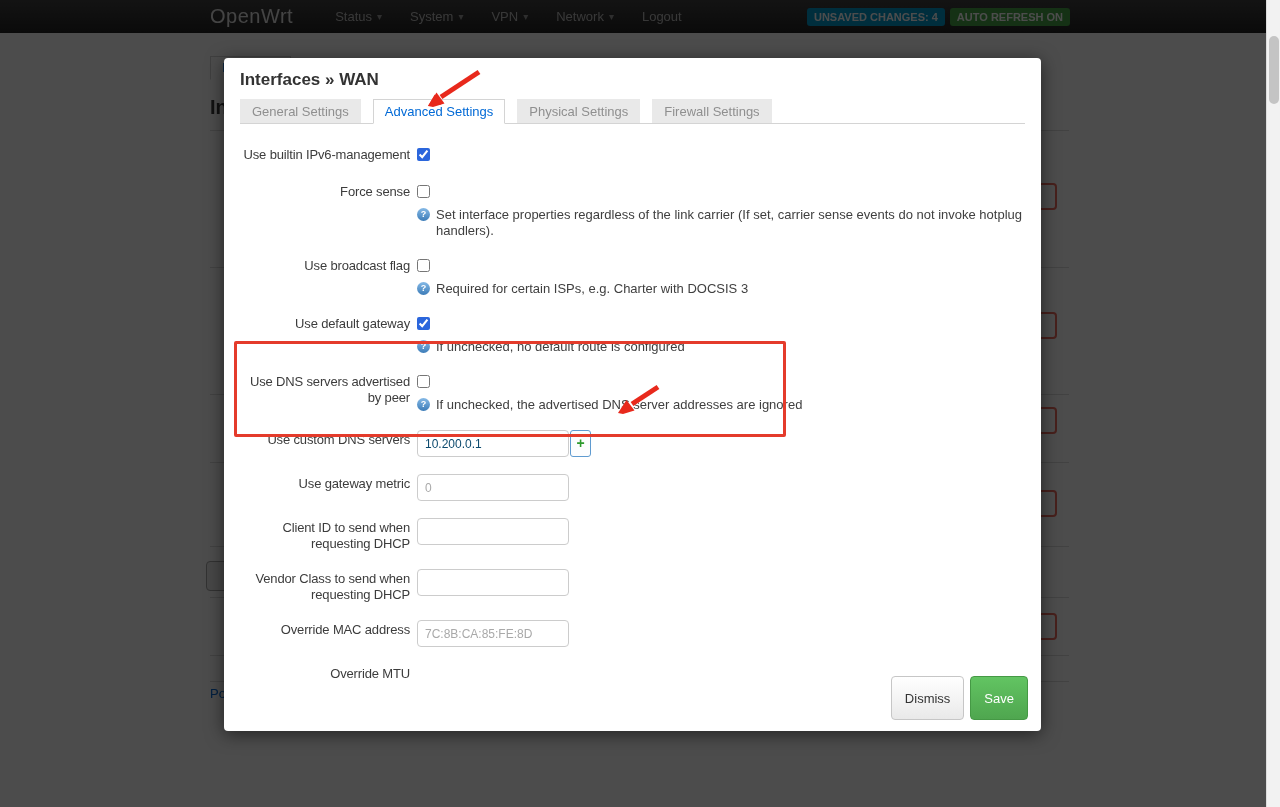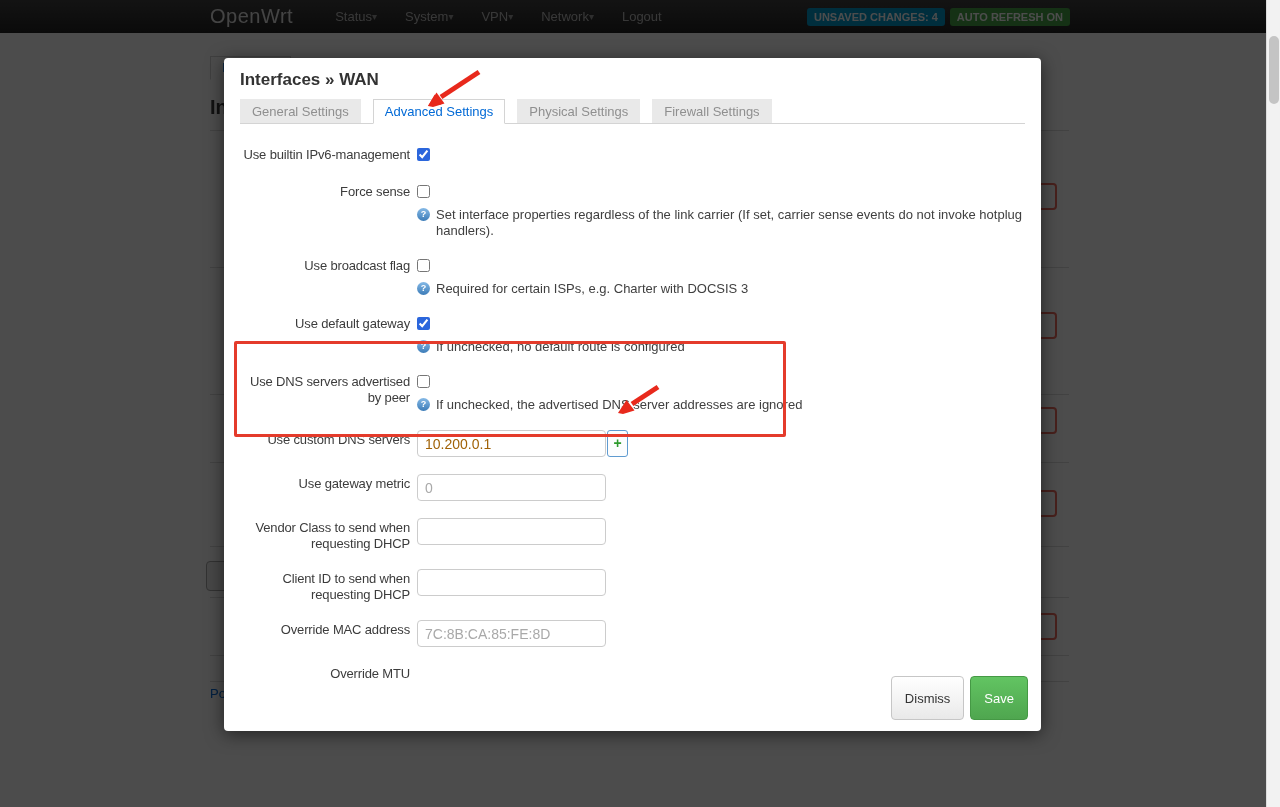--- a/index.html
+++ b/index.html
@@ -9,21 +9,21 @@
     font-family:"Liberation Sans","DejaVu Sans",sans-serif; background:#fff;
   }
   
   .navbar {
     position:absolute; left:0; top:0; width:1266px; height:33px;
     background:linear-gradient(#424242,#232323); z-index:1;
   }
   .nav-inner { position:absolute; left:210px; width:860px; height:33px; display:flex; align-items:center; }
   .brand { color:#e3e3e3; font-size:20px; letter-spacing:.5px; margin-right:28px; }
   .nav-menu { display:flex; align-items:center; height:33px; }
-  .nav-item { color:#bdbdbd; font-size:13px; padding:0 14px; height:33px; display:flex; align-items:center; cursor:pointer; }
+  .nav-item { color:#bdbdbd; font-size:13px; padding:0 14px; height:33px; display:flex; align-items:center; gap:5px; cursor:pointer; }
   .nav-item .caret { font-size:10px; color:#9a9a9a; }
   .nav-spacer { flex:1; }
   .badges { display:flex; gap:5px; }
   .badge { font-size:11px; font-weight:bold; color:#fff; padding:3px 7px; border-radius:3px; white-space:nowrap; }
   .pagebody { position:absolute; left:0; top:33px; width:1266px; height:774px; background:#fff; z-index:1; }
   .bg-frag { position:absolute; z-index:2; }
   .bg-tab { left:210px; top:56px; height:24px; line-height:22px; padding:0 11px; background:#fff;
     border:1px solid #d4d4d4; border-bottom-color:#fff; color:#0069d6; font-size:13px; }
   .bg-h2 { left:210px; top:96px; font-size:20px; font-weight:bold; color:#3a3a3a; }
   .bg-line { left:210px; width:859px; height:1px; background:#ddd; }
@@ -41,22 +41,22 @@
   .tabbar { list-style:none; display:flex; gap:12px; border-bottom:1px solid #d4d4d4; padding:0 0 0 0; }
   .tab { font-size:13px; padding:4px 11px; background:#e9e9e9; color:#8f8f8f; cursor:pointer;
     border:1px solid #e9e9e9; border-bottom:none; margin-bottom:0; }
   .tab.active { background:#fff; color:#0069d6; border:1px solid #d4d4d4; border-bottom:1px solid #fff; margin-bottom:-1px; }
   .form { margin-top:21px; }
   .row { display:flex; margin-bottom:17px; min-height:20px; }
   .lab { width:170px; margin-right:7px; text-align:right; font-size:13px; color:#3c3c3c; line-height:16px; padding-top:2px; letter-spacing:-.15px; }
   .ctl { flex:1; }
   .ctl input[type="checkbox"] { width:13px; height:13px; accent-color:#2b66dc; margin-top:3px; cursor:pointer; }
   .ctl input[type="text"] {
-    width:189px; height:27px; border:1px solid #ccc; border-radius:4px; padding:0 7px;
-    font-size:14px; color:#a16207; font-family:inherit; background:#fff;
+    width:152px; height:27px; border:1px solid #ccc; border-radius:4px; padding:0 7px;
+    font-size:12px; color:#0c4a6e; font-family:inherit; background:#fff;
   }
   .ctl input[type="text"]::placeholder { color:#a9a9a9; opacity:1; }
   .inputwrap { display:flex; align-items:stretch; }
   .addbtn { width:21px; height:27px; margin-left:1px; border:1px solid #5f9bd0; border-radius:3px; background:#fcfdfe;
     color:#2d9a2d; font-size:14px; font-weight:bold; line-height:23px; text-align:center; cursor:pointer; }
   .help { display:flex; align-items:flex-start; gap:6px; margin-top:5px; font-size:13px; color:#404040; line-height:16px; }
   .hicon { flex:0 0 auto; width:13px; height:13px; border-radius:50%; background:linear-gradient(#85b9e6,#3c7cb8);
     color:#fff; font-size:9px; font-weight:bold; text-align:center; line-height:13px; margin-top:1px; }
   .modal-actions { position:absolute; right:13px; bottom:11px; display:flex; gap:6px; }
   .btn { height:44px; padding:0 13px; font-size:13px; font-family:inherit; border-radius:4px; cursor:pointer; }
@@ -182,29 +182,29 @@
         </div>
         <div class="row">
           <div class="lab">Use gateway metric</div>
           <div class="ctl">
             <div class="inputwrap">
               <input type="text" placeholder="0" style="">
             </div>
           </div>
         </div>
         <div class="row">
+          <div class="lab">Client ID to send when requesting DHCP</div>
+          <div class="ctl">
+            <div class="inputwrap">
+              <input type="text" style="">
+            </div>
+          </div>
+        </div>
+        <div class="row">
           <div class="lab">Vendor Class to send when requesting DHCP</div>
-          <div class="ctl">
-            <div class="inputwrap">
-              <input type="text" style="">
-            </div>
-          </div>
-        </div>
-        <div class="row">
-          <div class="lab">Client ID to send when requesting DHCP</div>
           <div class="ctl">
             <div class="inputwrap">
               <input type="text" style="">
             </div>
           </div>
         </div>
         <div class="row">
           <div class="lab">Override MAC address</div>
           <div class="ctl">
             <div class="inputwrap">

